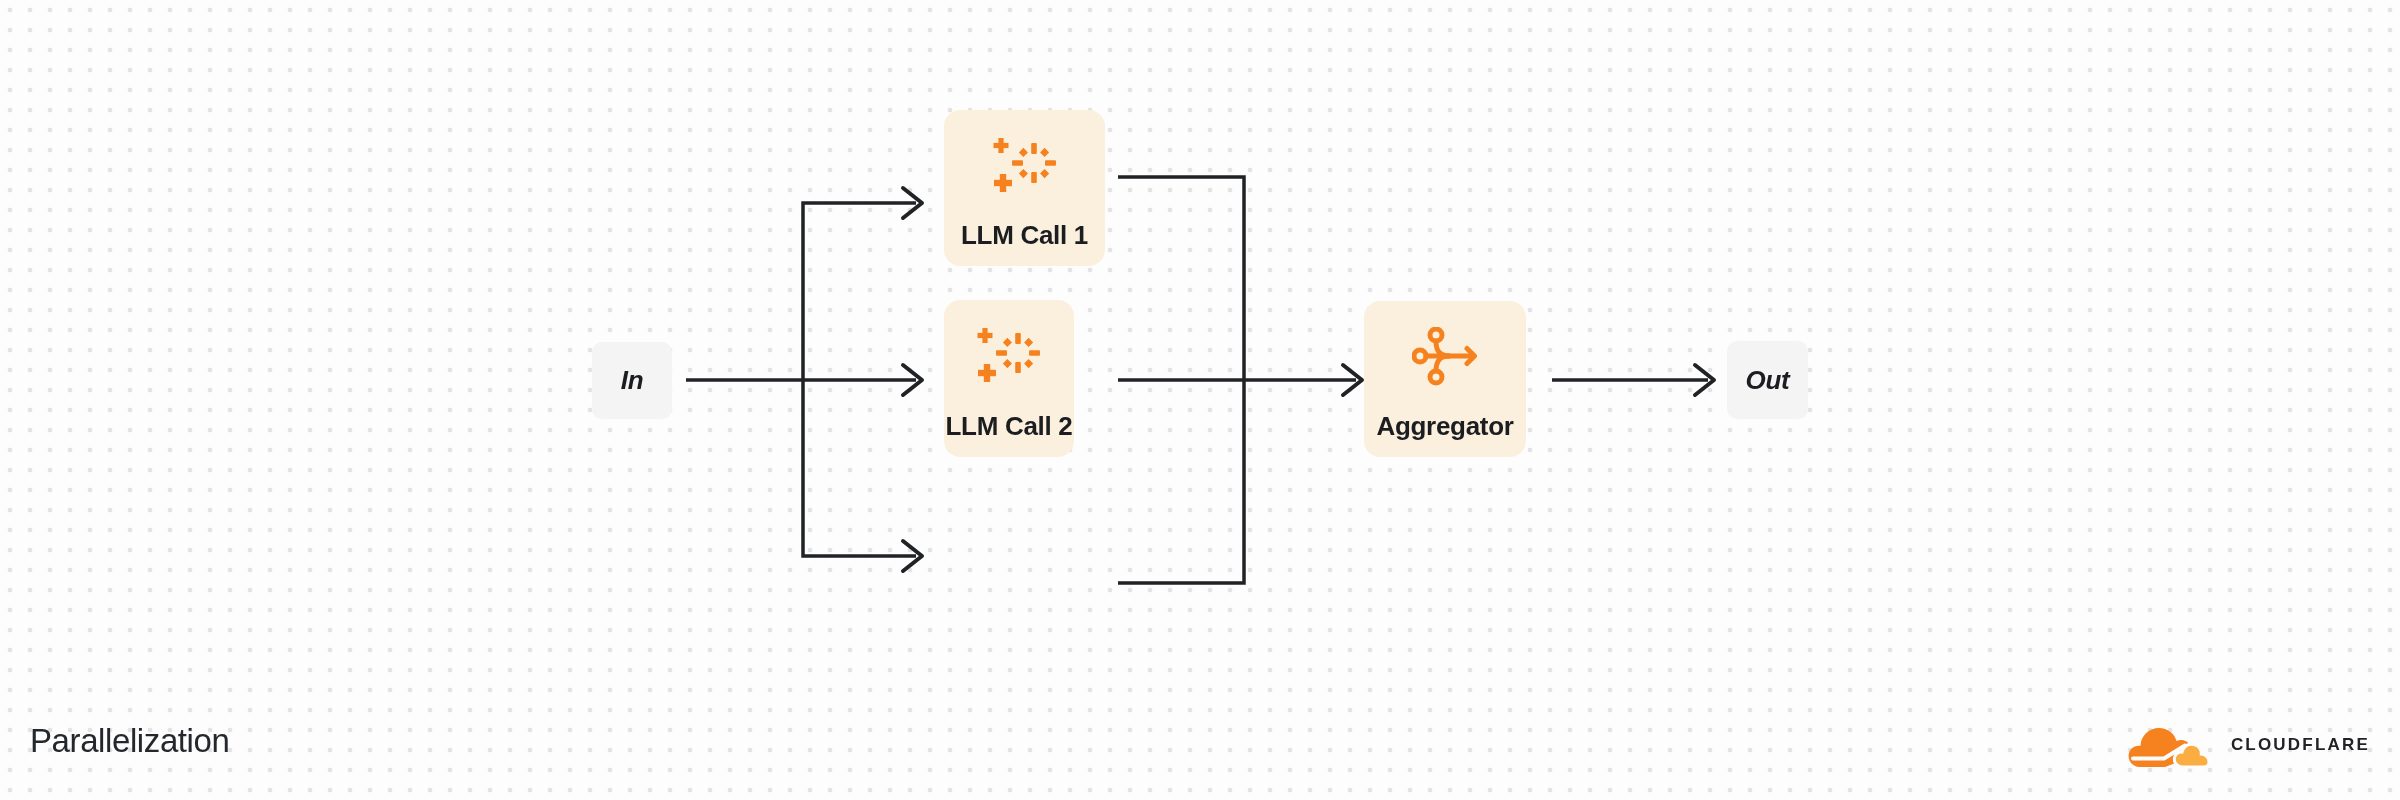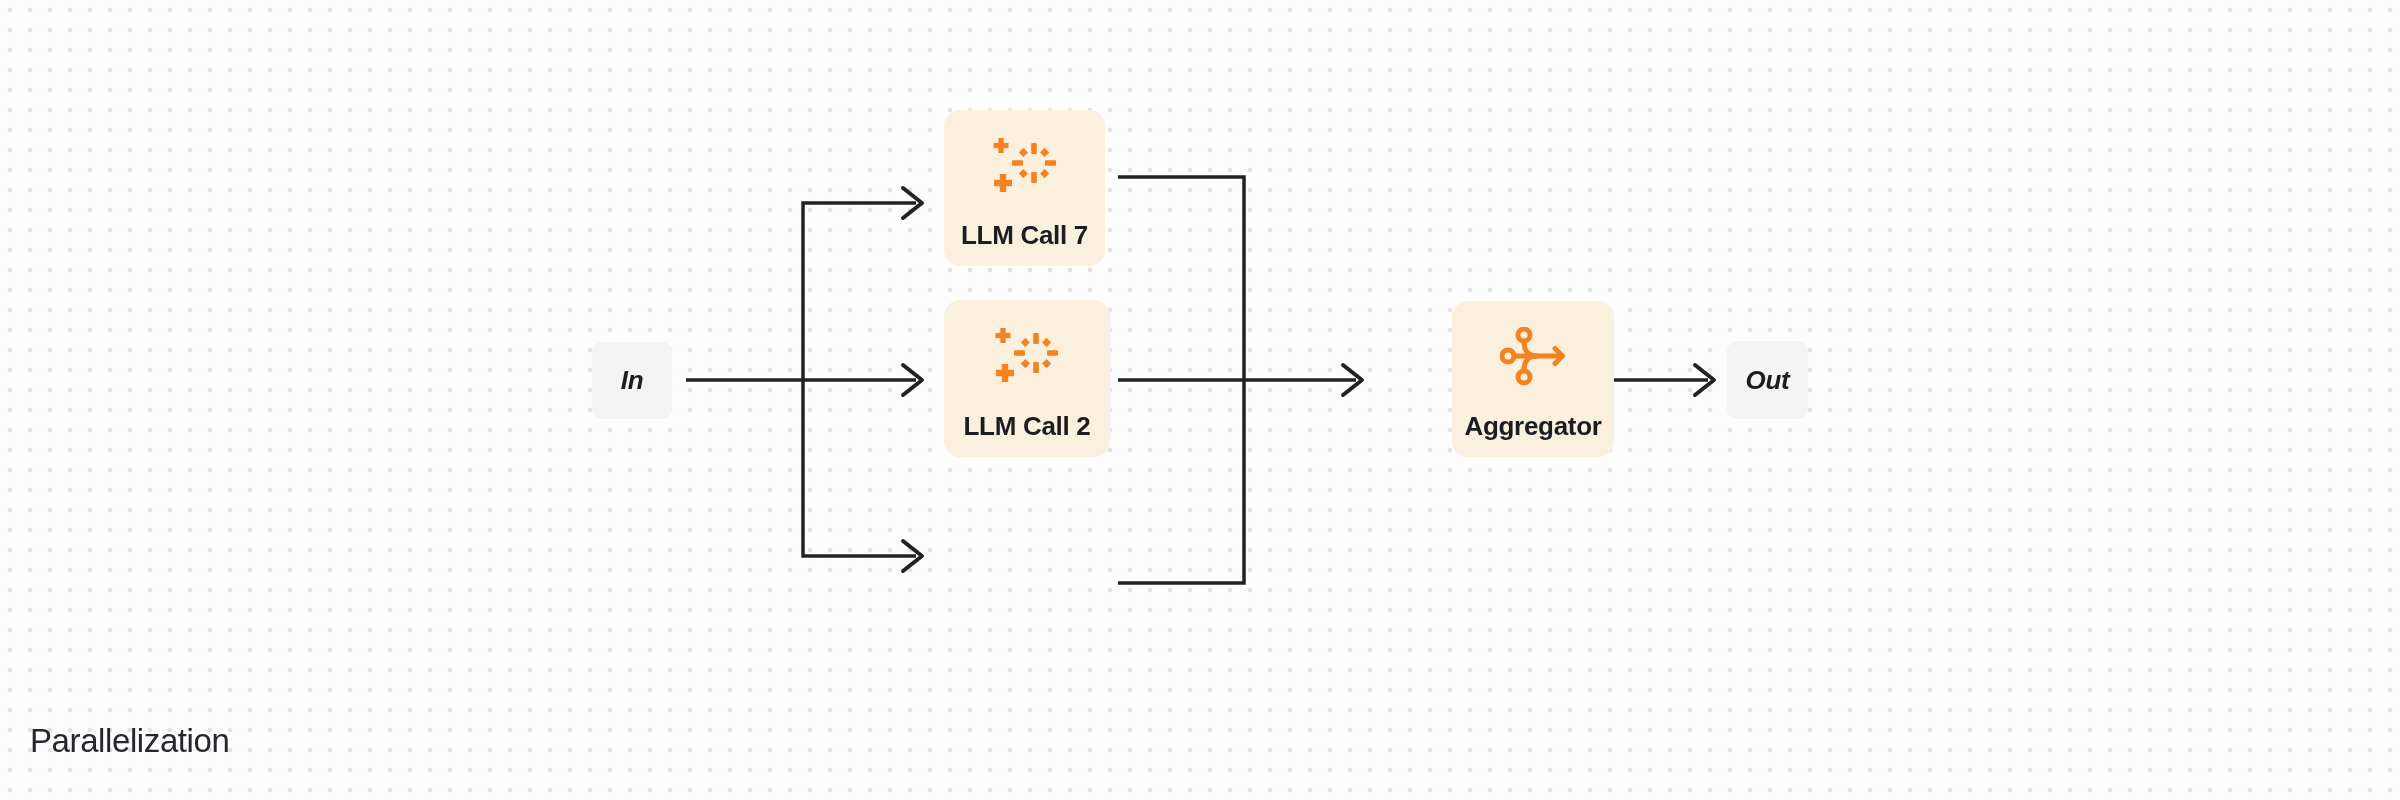--- a/index.html
+++ b/index.html
@@ -45,23 +45,23 @@
     bottom: 15px; left: 50%;
     transform: translateX(-50%);
   }
   .node--card .node-icon {
     position: absolute;
     top: 26px; left: 50%;
     transform: translateX(-50%);
   }
   #node-in       { left: 592px;  top: 342px; width: 80px;  height: 77px;  }
   #node-llm1     { left: 944px;  top: 110px; width: 161px; height: 156px; }
-  #node-llm2     { left: 944px;  top: 300px; width: 166px; height: 157px; }
+  #node-llm2     { left: 944px;  top: 300px; width: 130px; height: 157px; }
   #node-llm3     { left: 944px;  top: 488px; width: 161px; height: 160px; }
-  #node-agg      { left: 1452px; top: 301px; width: 162px; height: 156px; }
+  #node-agg      { left: 1364px; top: 301px; width: 162px; height: 156px; }
   #node-out      { left: 1727px; top: 341px; width: 81px;  height: 78px;  }
 
   .diagram-title {
     position: absolute;
     left: 30px; top: 722px;
     font-size: 33px;
     font-weight: 400;
     letter-spacing: -0.4px;
     color: #24272C;
   }
@@ -142,21 +142,21 @@
   </svg>
 
   <div class="node node--io" id="node-in">
     <span class="node-label">In</span>
   </div>
 
   <div class="node node--card" id="node-llm1">
     <svg class="node-icon" width="66" height="58">
         <use href="#spark"></use>
       </svg>
-    <span class="node-label">LLM Call 7</span>
+    <span class="node-label">LLM Call 1</span>
   </div>
 
   <div class="node node--card" id="node-llm2">
     <svg class="node-icon" width="66" height="58">
         <use href="#spark"></use>
       </svg>
     <span class="node-label">LLM Call 2</span>
   </div>
 
 
@@ -166,14 +166,25 @@
       </svg>
     <span class="node-label">Aggregator</span>
   </div>
 
   <div class="node node--io" id="node-out">
     <span class="node-label">Out</span>
   </div>
 
   <div class="diagram-title">Parallelization</div>
 
+  <div class="brand">
+    <svg width="94" height="50" viewBox="0 0 94 50">
+
+      <path fill="#F6821F" d="M13 47 C5 47 0 40 2 33 C3.5 28 8.5 25 13.5 26 C13.5 16 22 8 32 8 C40.5 8 47.5 13.5 49.5 21 C54.5 18.5 61 20.5 63.5 26 C65.5 30.5 64 35.5 60.5 38.5 L38 47 Z"></path>
+
+      <path fill="none" stroke="#FDFDFD" stroke-width="4" stroke-linecap="round" stroke-linejoin="round" d="M6 38.5 H37 L58 25.5"></path>
+
+      <path fill="#FBAD41" stroke="#FDFDFD" stroke-width="3" d="M56 47 C50 47 46.5 42 47.5 37.5 C48.3 34 51.5 31.5 55 32 C56 26.5 61.5 23 67 24.5 C71.5 25.7 74.5 29.5 74.3 34 C78.5 34.3 82 37.7 82 41.7 C82 44.6 80 47 76.5 47 Z"></path>
+    </svg>
+    <span class="brand-wordmark">CLOUDFLARE</span>
+  </div>
 
 </div>
 
 </body></html>

